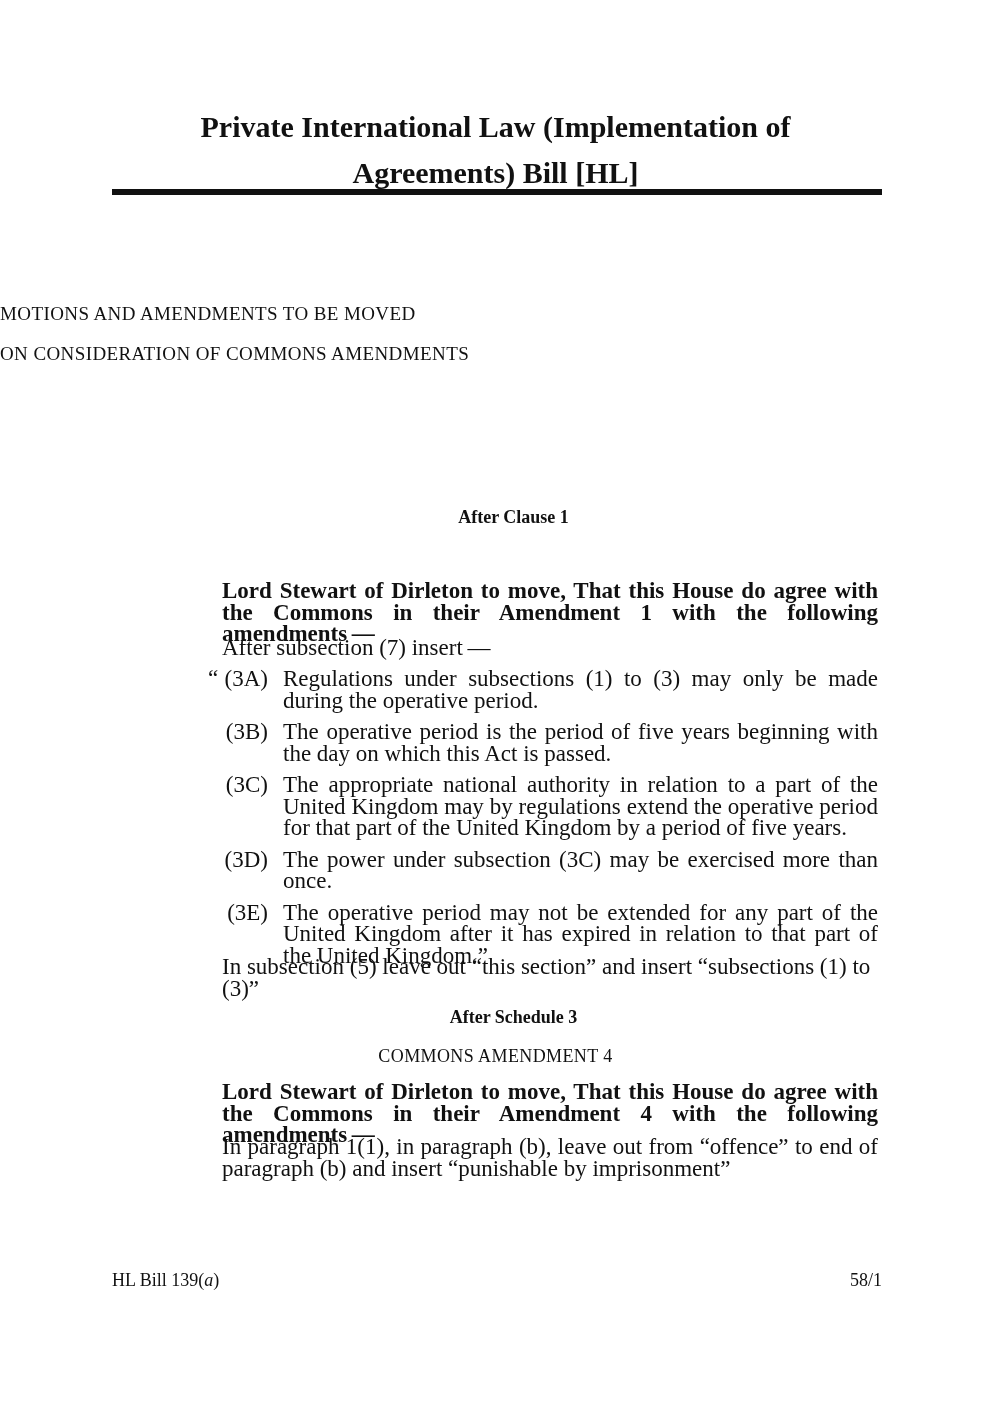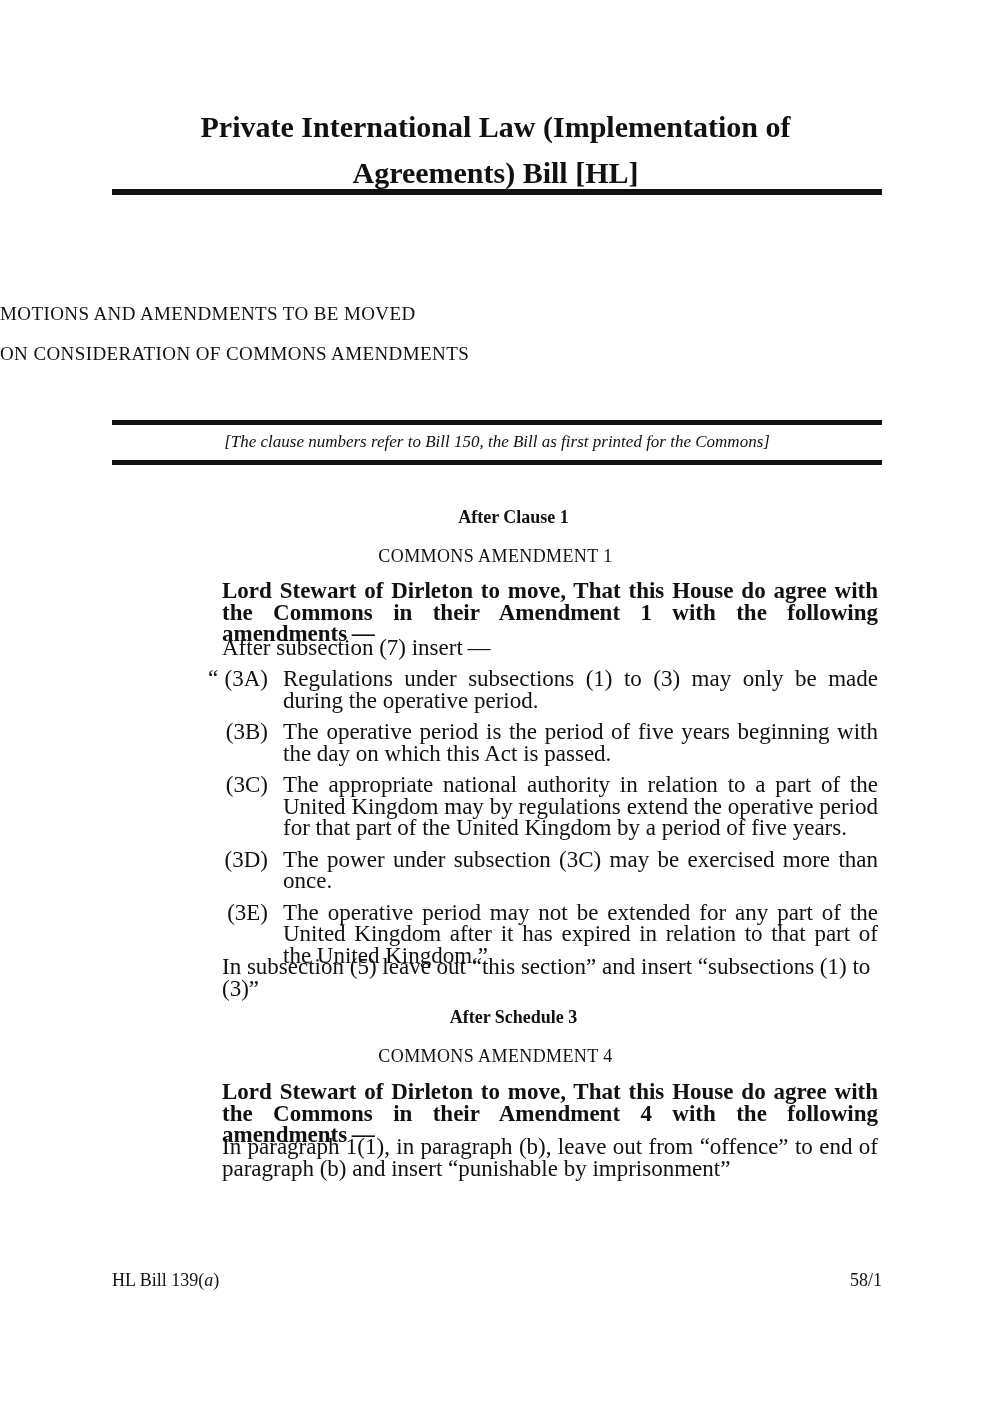--- a/index.html
+++ b/index.html
@@ -104,28 +104,22 @@
     <div>Agreements) Bill [HL]</div>
   </div>
 
   <div class="abs dbl-rule title-rule"></div>
 
   <div class="abs subtitle">
     <div>MOTIONS AND AMENDMENTS TO BE MOVED</div>
     <div>ON CONSIDERATION OF COMMONS AMENDMENTS</div>
   </div>
 
-  <div class="abs clause-box">
-    <div class="dbl-rule"></div>
-    <div class="note">[The clause numbers refer to Bill 150, the Bill as first printed for the Commons]</div>
-    <div class="dbl-rule"></div>
-  </div>
 
   <div class="abs heading-bold" style="top:507px">After Clause 1</div>
-  <div class="abs heading-caps" style="top:546px">COMMONS AMENDMENT 1</div>
 
   <div class="abs body-block motion" style="top:580px">Lord Stewart of Dirleton to move, That this House do agree with the Commons in their Amendment 1 with the following amendments —</div>
 
   <div class="abs body-block" style="top:637px">After subsection (7) insert —</div>
 
   <div class="abs body-block" style="top:668px">
     <div class="amend-item">
       <span class="num"><span class="hang">“</span><span>(3A)</span></span>
       <span class="txt">Regulations under subsections (1) to (3) may only be made during the operative period.</span>
     </div>

